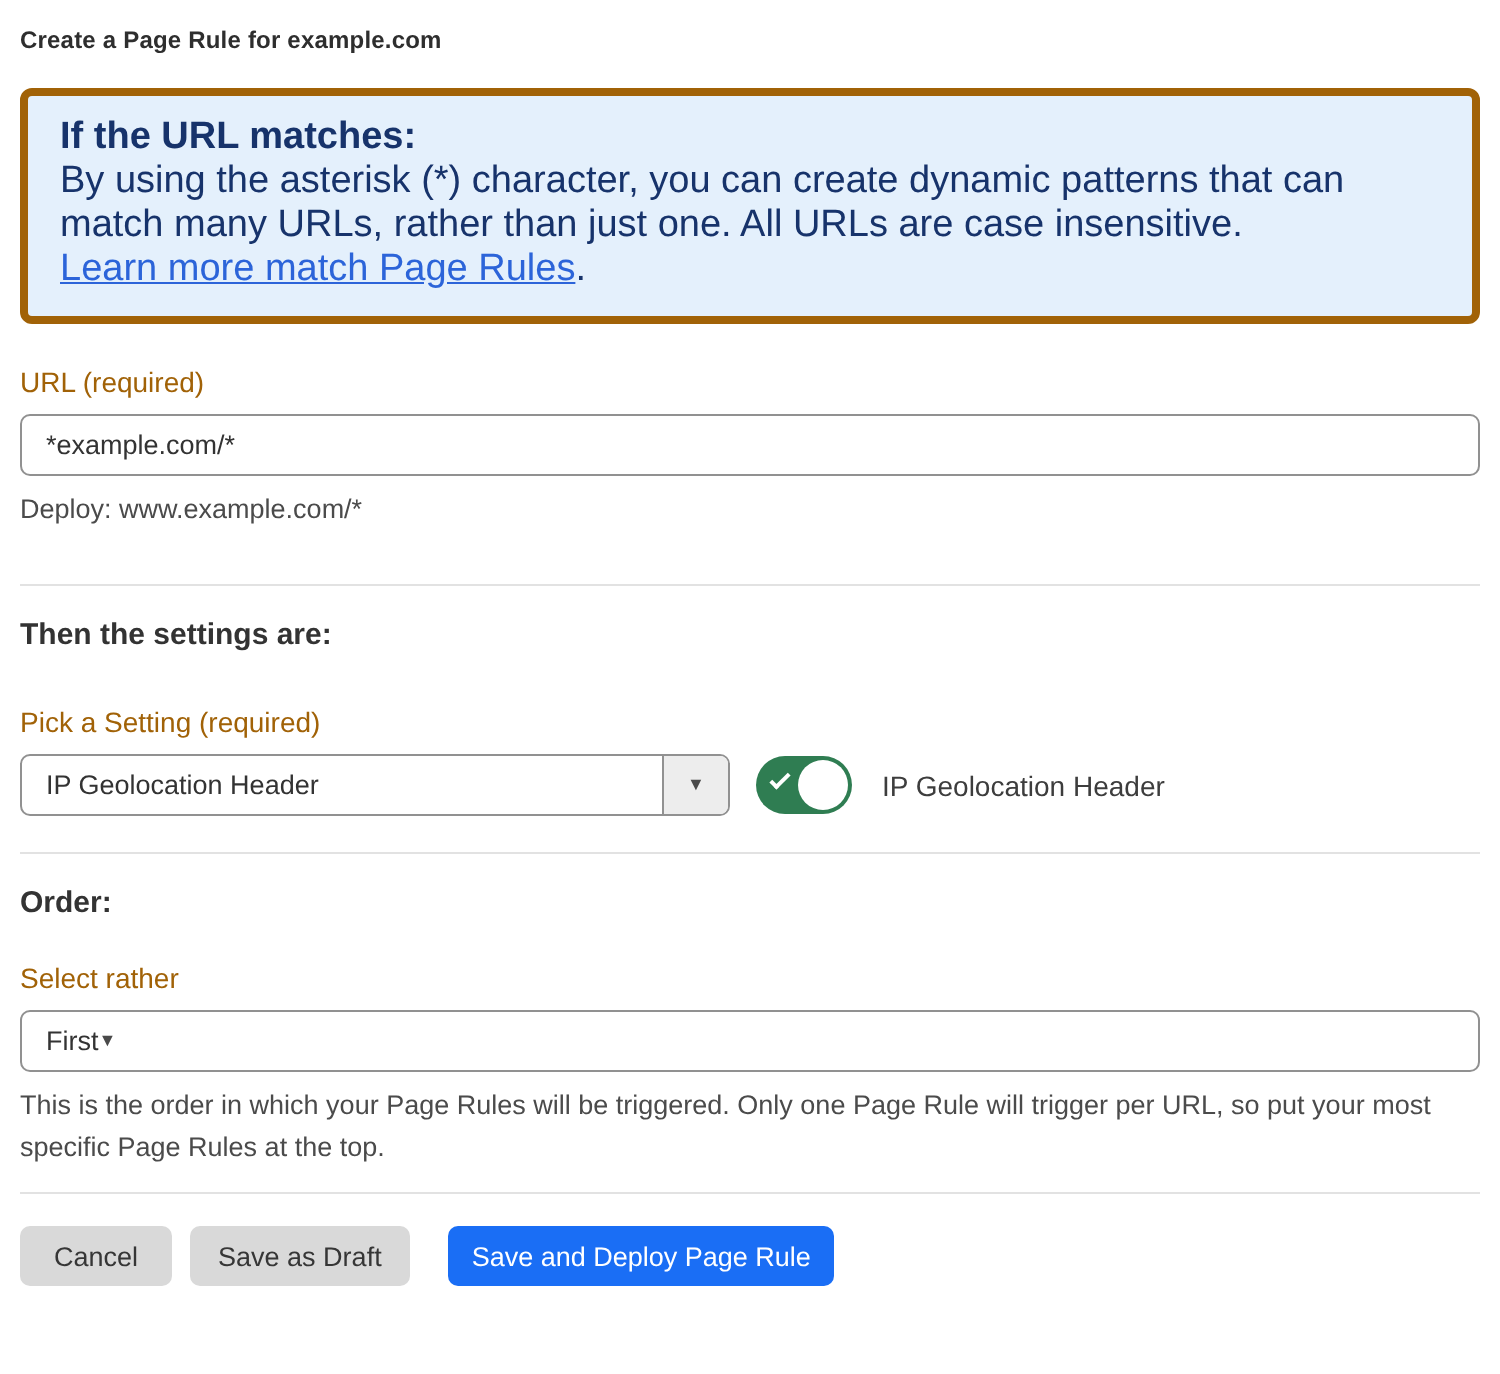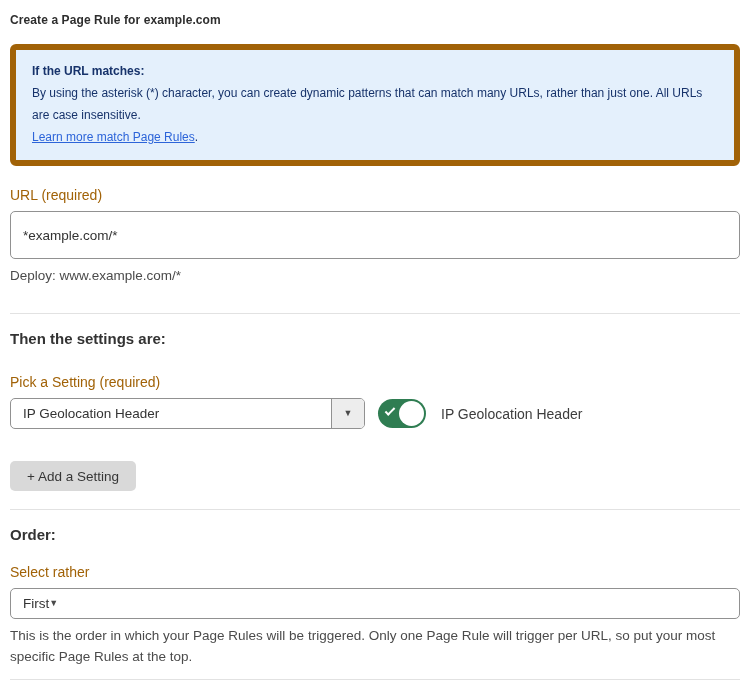--- a/index.html
+++ b/index.html
@@ -19,25 +19,25 @@
     font-size: 12px;
     font-weight: 700;
     color: #2e2e2e;
     letter-spacing: 0.1px;
   }
 
   
   .info-box {
     margin-top: 17px;
     background: #e4f0fc;
-    border: 6px solid #a16207;
+    border: 4px solid #a16207;
     border-radius: 6px;
     padding: 10px 16px 12px 16px;
     color: #17336b;
-    font-size: 12px;
+    font-size: 19px;
     line-height: 22px;
   }
   .info-box .info-heading { font-weight: 700; }
   .info-box a.info-link {
     color: #2c64d9;
     text-decoration: underline;
     cursor: pointer;
   }
   .info-box .link-suffix { color: #17336b; }
 
@@ -51,21 +51,21 @@
     font-size: 13.5px;
     color: #4b4b4b;
     margin-top: 6px;
     line-height: 21px;
   }
 
   
   .text-input {
     margin-top: 8px;
     width: 730px;
-    height: 48px;
+    height: 31px;
     border: 1px solid #919191;
     border-radius: 5px;
     padding: 0 12px;
     font-size: 13.5px;
     font-family: "Liberation Sans", sans-serif;
     color: #333;
     background: #fff;
     outline: none;
     display: block;
   }
@@ -241,21 +241,20 @@
         <span class="arrow-glyph">▼</span>
       </div>
     </div>
     <div class="toggle">
       <span class="check-icon"></span>
       <span class="knob"></span>
     </div>
     <div class="toggle-label">IP Geolocation Header</div>
   </div>
 
-  <button class="btn btn-gray btn-add">+ Add a Setting</button>
 
   <hr class="divider" style="margin-top:18px;">
 
   <h2 class="section-heading">Order:</h2>
 
   <div class="field-label">Select rather</div>
 
   <div class="order-select">
     <span>First</span>
     <span class="arrow-glyph">▼</span>

